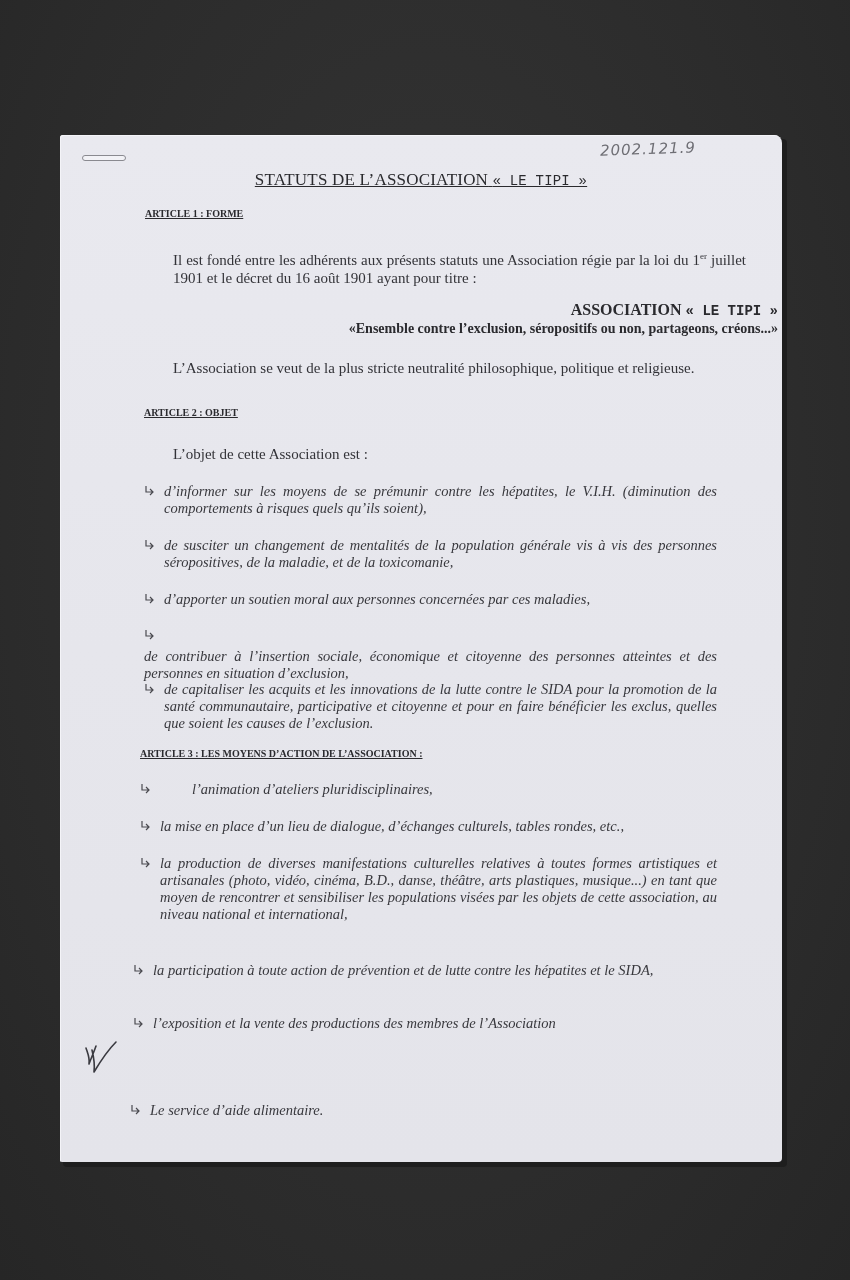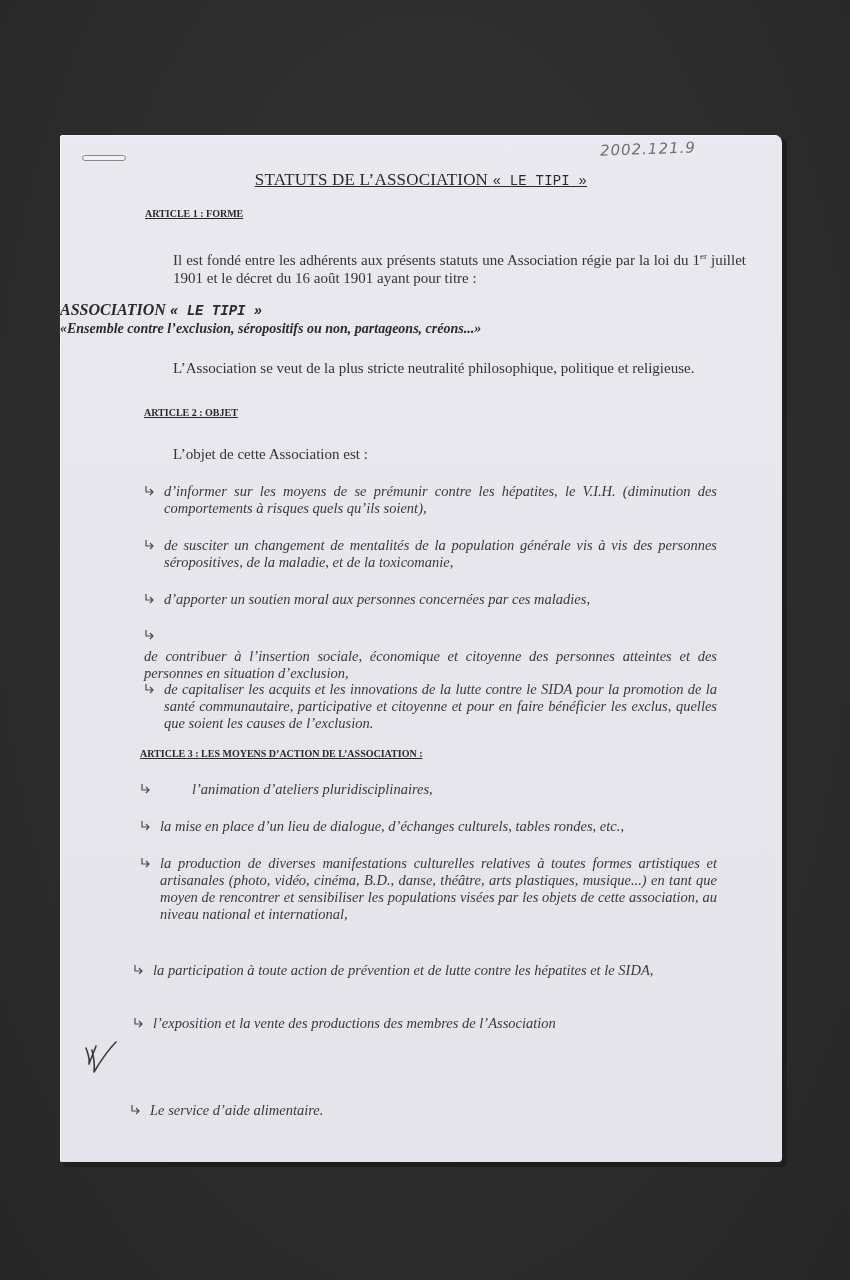--- a/index.html
+++ b/index.html
@@ -38,21 +38,21 @@
       font-size: 17px; font-weight: normal; text-decoration: underline; letter-spacing: 0.2px;
     }
     .mono { font-family: "Liberation Mono", "DejaVu Sans Mono", monospace; font-size: 14px; }
     .heading {
       position: absolute; font-size: 10px; font-weight: bold; text-decoration: underline; text-align: center;
     }
     .para {
       position: absolute; left: 84px; width: 573px; font-size: 15px; line-height: 18px;
       text-align: justify; text-align-last: left; color: #333338; margin-left: 29px;
     }
-    .center-block { position: absolute; left: 0; right: 4px; text-align: left; font-style: italic; }
+    .center-block { position: absolute; left: 0; right: 4px; text-align: right; }
     .assoc-name { font-size: 16px; font-weight: bold; }
     .motto { font-size: 14px; font-weight: bold; margin-top: 2px; }
     .bullet {
       position: absolute; display: flex; font-style: italic; font-size: 14.5px; line-height: 17px;
       color: #38383d;
     }
     .bullet .glyph { width: 20px; flex: 0 0 20px; font-style: normal; margin-top: 1px; }
     .bullet .text { text-align: justify; text-align-last: left; }
     sup { font-size: 9px; }
   </style>

